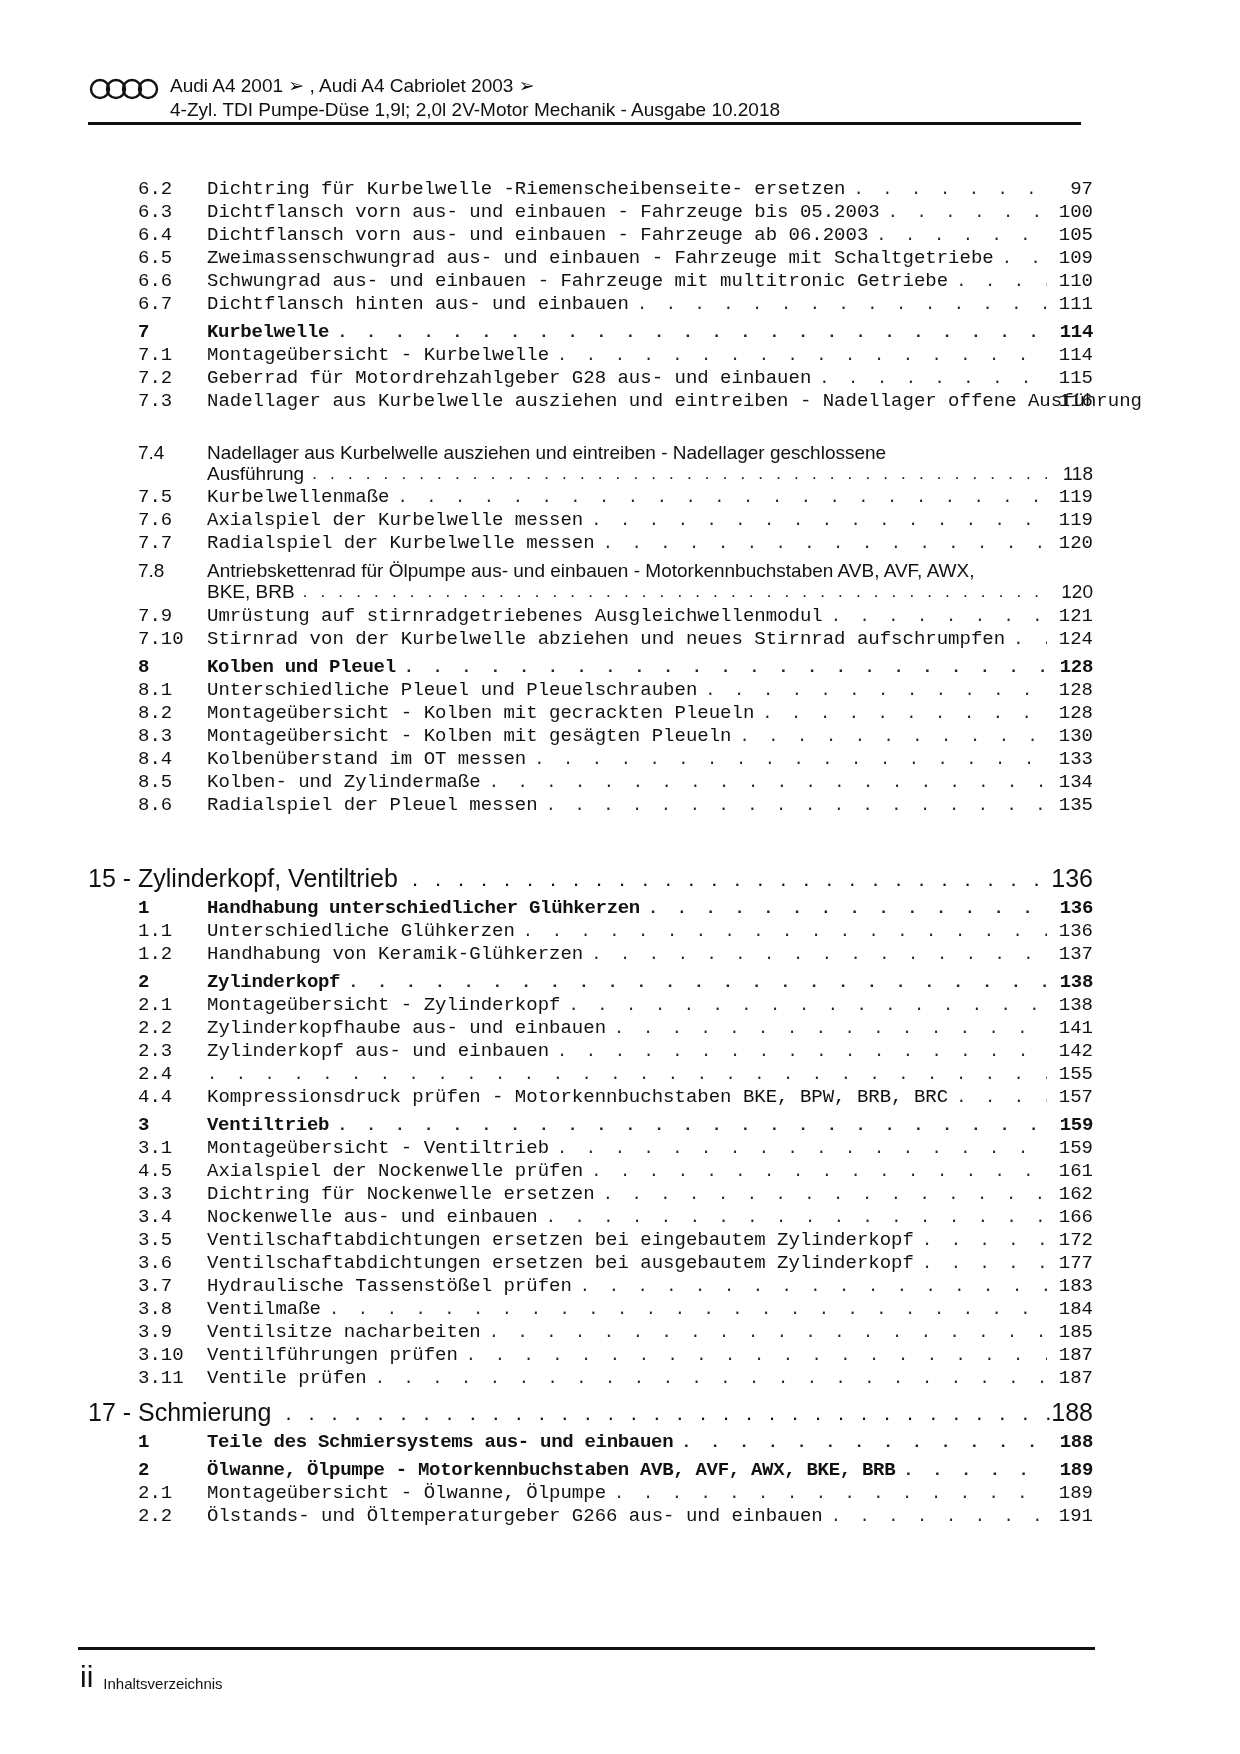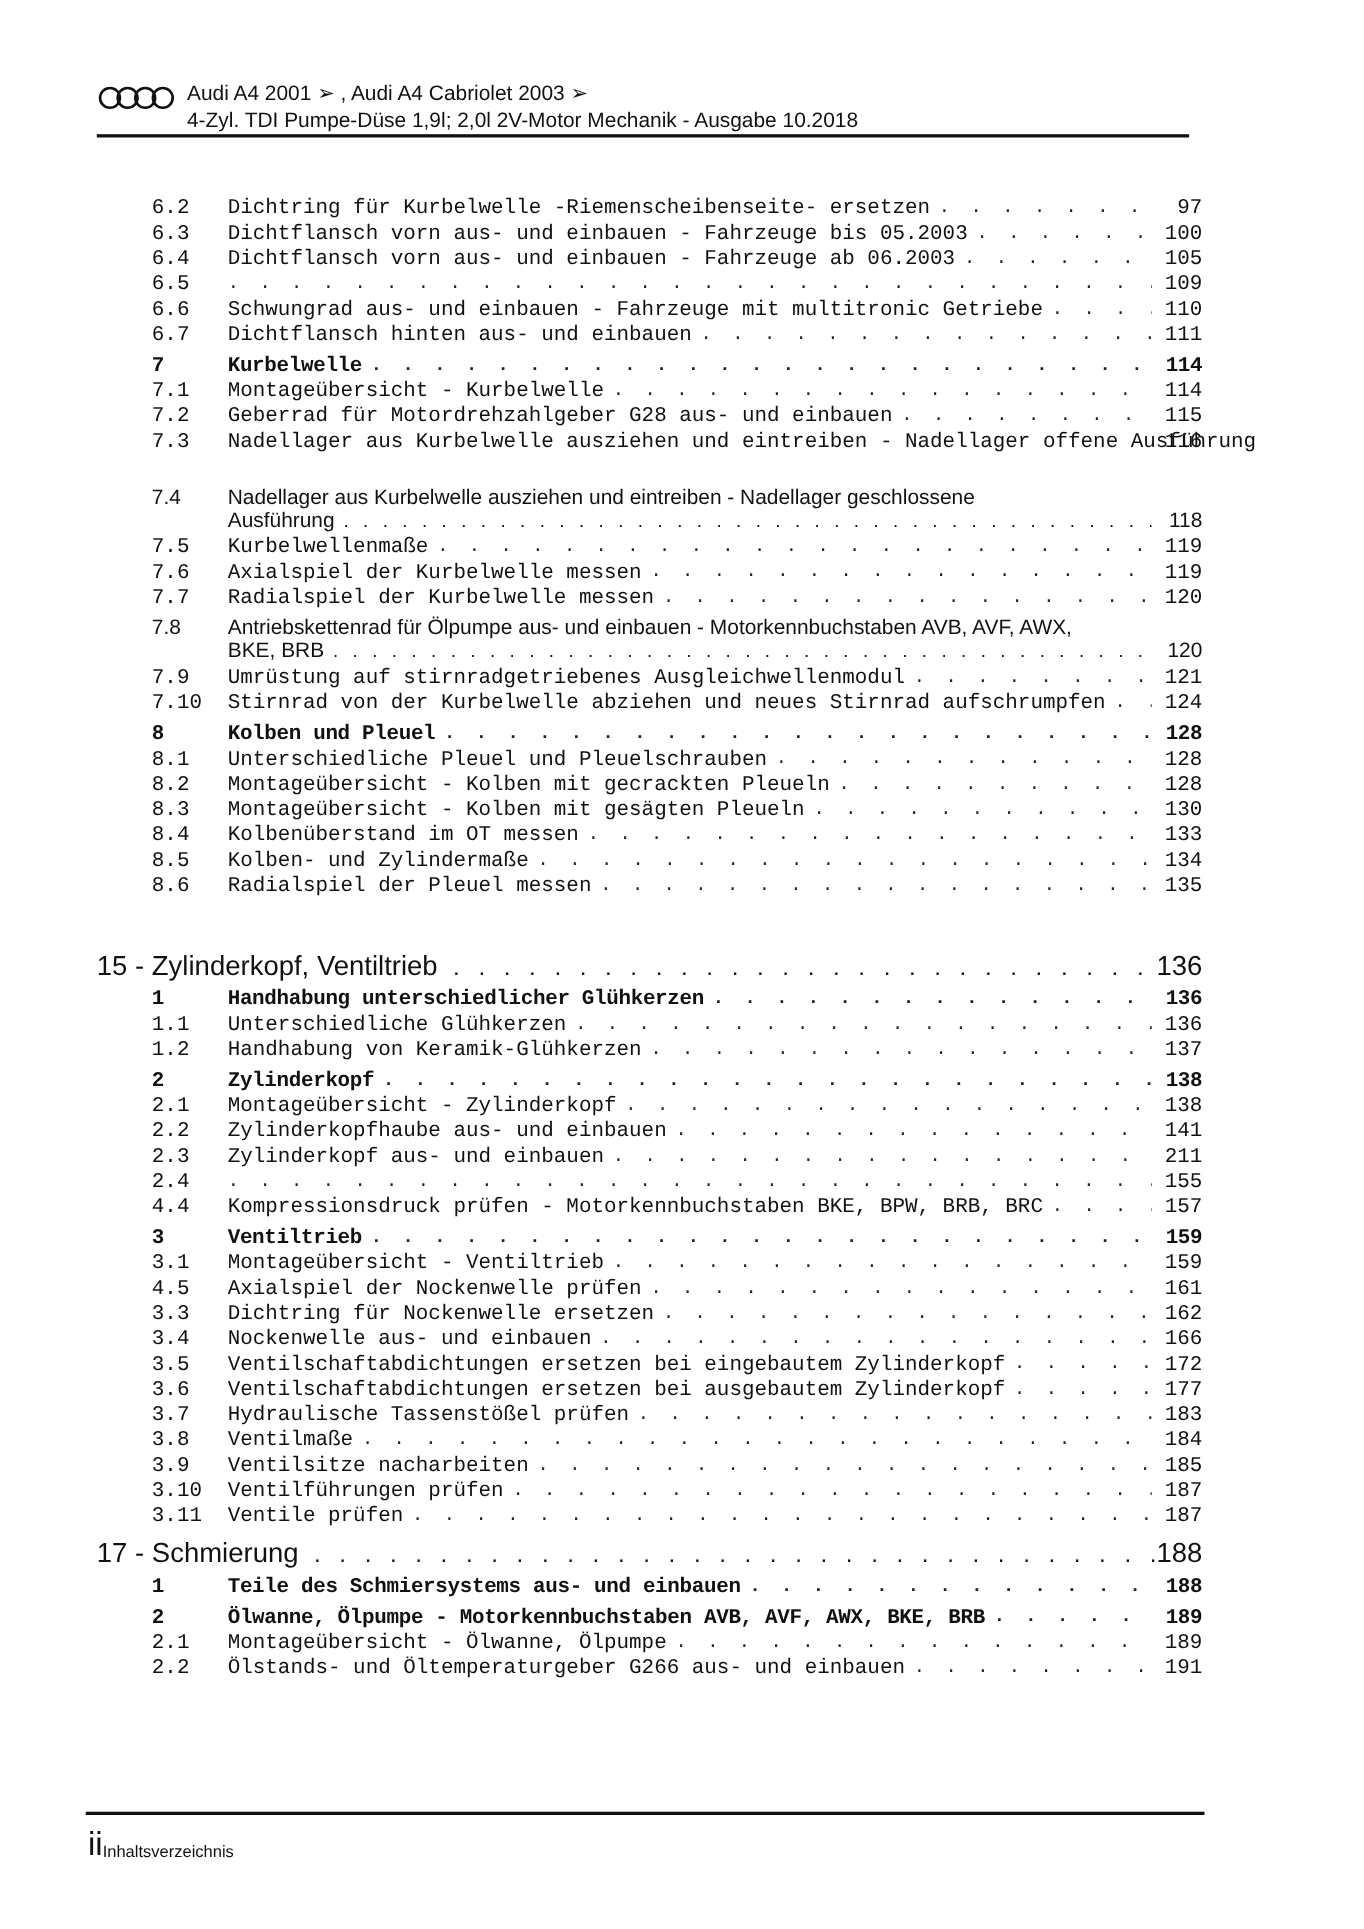--- a/index.html
+++ b/index.html
@@ -33,21 +33,21 @@
 
   .chapter { position: absolute; left: 88px; width: 1005px; height: 32px; font-size: 25px; line-height: 32px;
              display: flex; align-items: flex-end; }
   .chapter .txt { white-space: nowrap; padding-right: 14px; }
   .chapter .dots { flex: 1 1 auto; overflow: hidden; white-space: nowrap; letter-spacing: 5.4px; font-size: 22px; line-height: 30px; }
   .chapter .page { flex: 0 0 auto; text-align: right; }
 
   .footer-rule { position: absolute; left: 78px; top: 1647px; width: 1017px; height: 3px; background: #111; }
   .footer { position: absolute; left: 80px; top: 1660px; height: 34px; white-space: nowrap; }
   .footer .pg { font-size: 30px; line-height: 34px; vertical-align: bottom; font-family: "Liberation Sans", sans-serif; }
-  .footer .lbl { font-size: 15px; line-height: 20px; vertical-align: bottom; }
+  .footer .lbl { font-size: 15px; line-height: 20px; margin-left: 10px; vertical-align: bottom; }
 </style>
 </head>
 <body>
 
 <div class="header">
   <svg class="logo" viewBox="0 0 70 22">
     <circle cx="11" cy="11" r="9" fill="none" stroke="#111" stroke-width="2.4"></circle>
     <circle cx="27" cy="11" r="9" fill="none" stroke="#111" stroke-width="2.4"></circle>
     <circle cx="43" cy="11" r="9" fill="none" stroke="#111" stroke-width="2.4"></circle>
     <circle cx="59" cy="11" r="9" fill="none" stroke="#111" stroke-width="2.4"></circle>
@@ -78,20 +78,21 @@
       <span class="num">6.4</span>
       <span class="title">
         <span class="txt">Dichtflansch vorn aus- und einbauen - Fahrzeuge ab 06.2003</span>
         <span class="dots">. . . . . . . . . . . . . . . . . . . . . . . . . . . . . . . . . . . . . . . . . . . . . . . . . . . . . . . . . . . . . . . . . . . . . . . . . . . . . . . . . . . . . . . . . . . . . . . . . . . . . . .</span>
       </span>
       <span class="page">105</span>
     </div>
   <div class="row" style="top:245px">
       <span class="num">6.5</span>
       <span class="title">
+        <span class="txt">Zweimassenschwungrad aus- und einbauen - Fahrzeuge mit Schaltgetriebe</span>
         <span class="dots">. . . . . . . . . . . . . . . . . . . . . . . . . . . . . . . . . . . . . . . . . . . . . . . . . . . . . . . . . . . . . . . . . . . . . . . . . . . . . . . . . . . . . . . . . . . . . . . . . . . . . . .</span>
       </span>
       <span class="page">109</span>
     </div>
   <div class="row" style="top:268px">
       <span class="num">6.6</span>
       <span class="title">
         <span class="txt">Schwungrad aus- und einbauen - Fahrzeuge mit multitronic Getriebe</span>
         <span class="dots">. . . . . . . . . . . . . . . . . . . . . . . . . . . . . . . . . . . . . . . . . . . . . . . . . . . . . . . . . . . . . . . . . . . . . . . . . . . . . . . . . . . . . . . . . . . . . . . . . . . . . . .</span>
       </span>
@@ -312,21 +313,21 @@
         <span class="dots">. . . . . . . . . . . . . . . . . . . . . . . . . . . . . . . . . . . . . . . . . . . . . . . . . . . . . . . . . . . . . . . . . . . . . . . . . . . . . . . . . . . . . . . . . . . . . . . . . . . . . . .</span>
       </span>
       <span class="page">141</span>
     </div>
   <div class="row" style="top:1038px">
       <span class="num">2.3</span>
       <span class="title">
         <span class="txt">Zylinderkopf aus- und einbauen</span>
         <span class="dots">. . . . . . . . . . . . . . . . . . . . . . . . . . . . . . . . . . . . . . . . . . . . . . . . . . . . . . . . . . . . . . . . . . . . . . . . . . . . . . . . . . . . . . . . . . . . . . . . . . . . . . .</span>
       </span>
-      <span class="page">211</span>
+      <span class="page">142</span>
     </div>
   <div class="row" style="top:1061px">
       <span class="num">2.4</span>
       <span class="title">
         <span class="dots">. . . . . . . . . . . . . . . . . . . . . . . . . . . . . . . . . . . . . . . . . . . . . . . . . . . . . . . . . . . . . . . . . . . . . . . . . . . . . . . . . . . . . . . . . . . . . . . . . . . . . . .</span>
       </span>
       <span class="page">155</span>
     </div>
   <div class="row" style="top:1084px">
       <span class="num">4.4</span>

